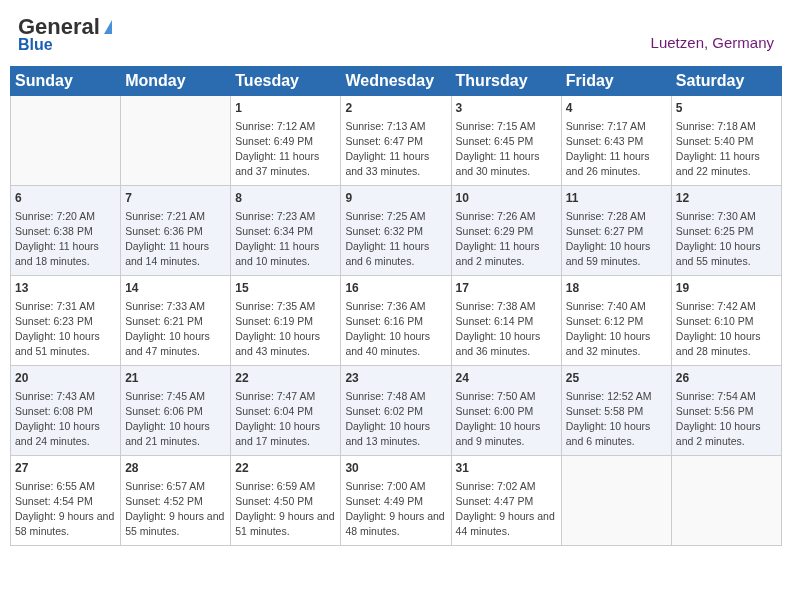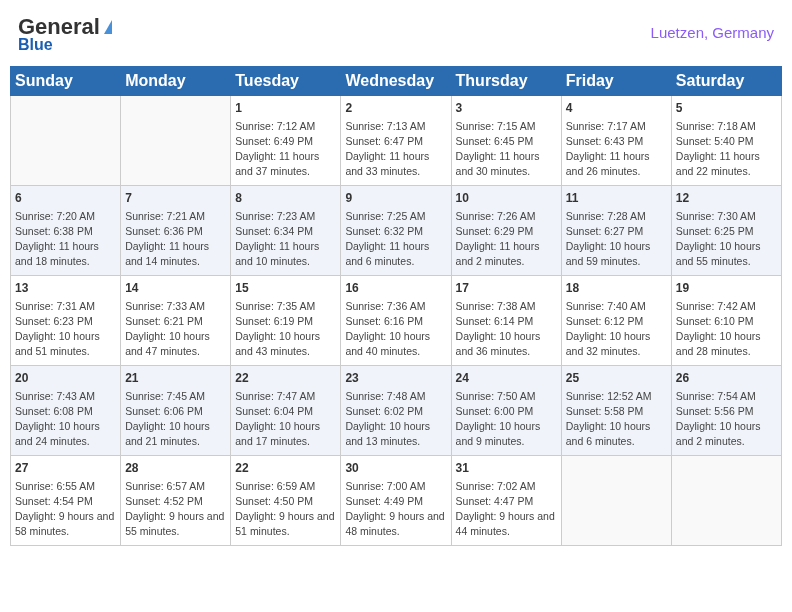--- a/index.html
+++ b/index.html
@@ -37,22 +37,22 @@
     .month-info {
       text-align: right;
     }
     .month-title {
       font-size: 32px;
       font-weight: bold;
       color: #333;
     }
     .location {
       font-size: 15px;
-      color: #8b5cf6;
-      margin-top: 10px;
+      color: #701a75;
+      margin-top: 20px;
     }
     .calendar {
       width: 100%;
       border-collapse: collapse;
       font-size: 11px;
     }
     .calendar th {
       background-color: #2b6cb0;
       color: white;
       padding: 5px 4px;

